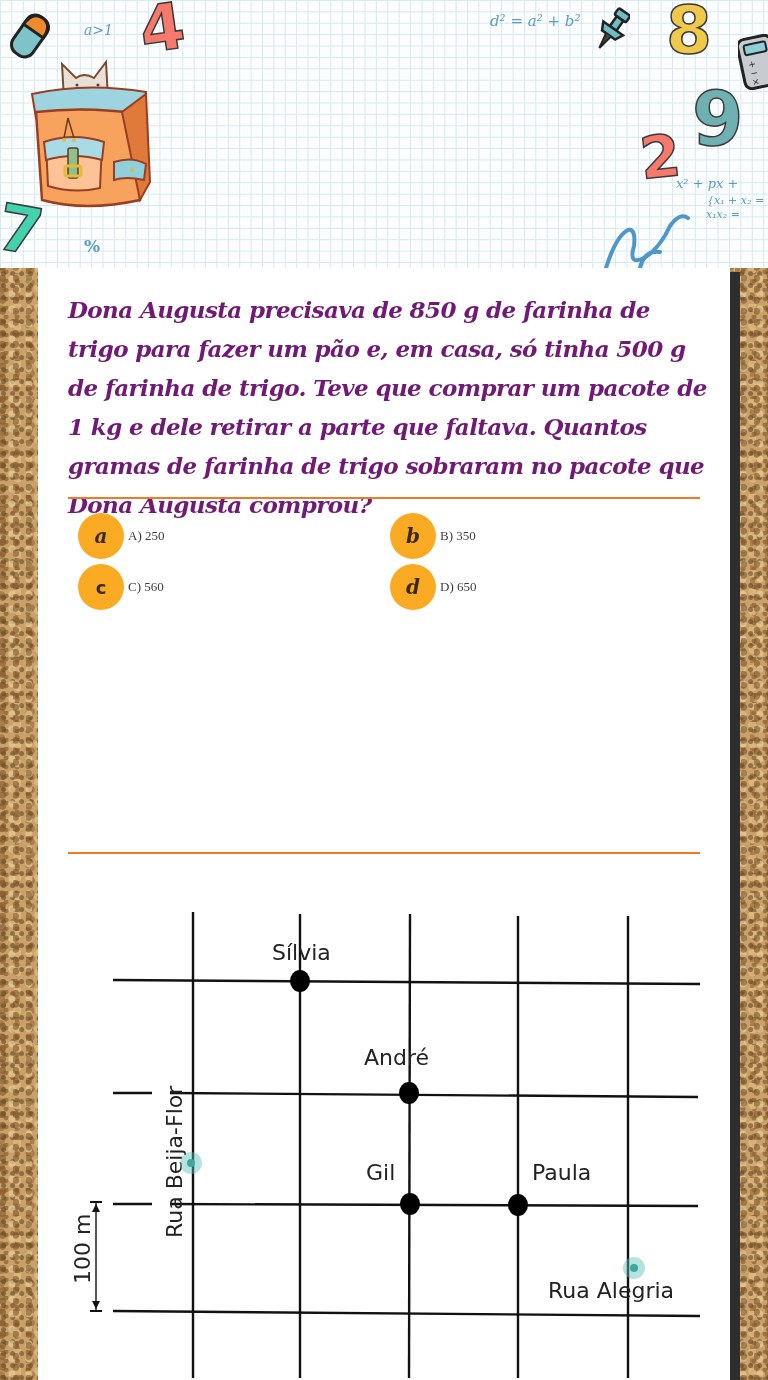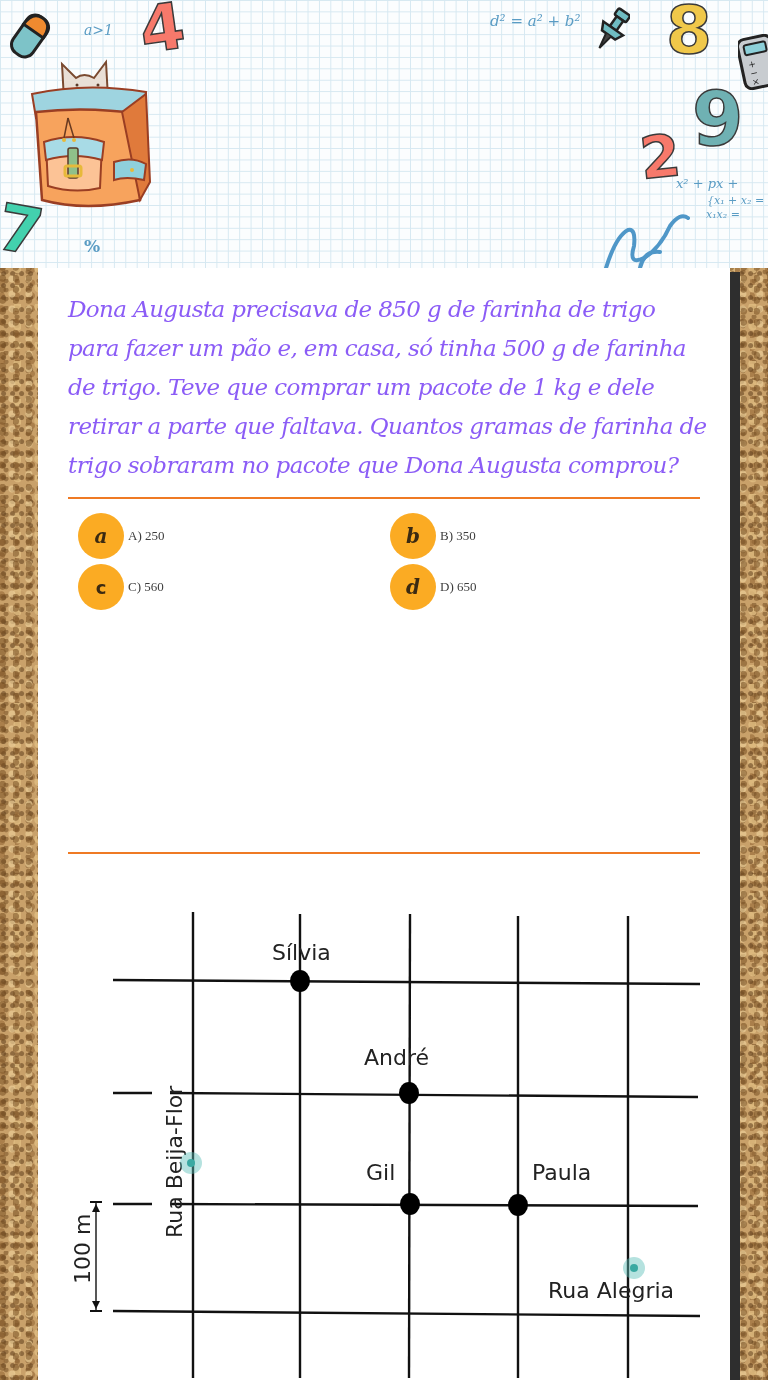--- a/index.html
+++ b/index.html
@@ -50,22 +50,23 @@
     background: #ffffff;
   }
   .right-bar {
     position: absolute; left: 730px; top: 272px; width: 10px; height: 1108px;
     background: #2e2e2e;
   }
 
   .question-text {
     position: absolute; left: 30px; width: 640px;
     font-family: "DejaVu Serif", serif; font-style: italic;
-    color: #8b5cf6; font-size: 23px; line-height: 39px;
+    color: #701a75; font-size: 23px; line-height: 39px;
     letter-spacing: -0.6px;
+    font-weight: bold;
   }
   .q1-text { top: 22px; }
   .q2-text { top: 412px; left: 34px; width: 636px; }
 
   .divider {
     position: absolute; left: 30px; width: 632px; height: 1.5px; background: #ef7a24;
   }
 
   .option {
     position: absolute; display: flex; align-items: center; height: 38px; cursor: pointer;

